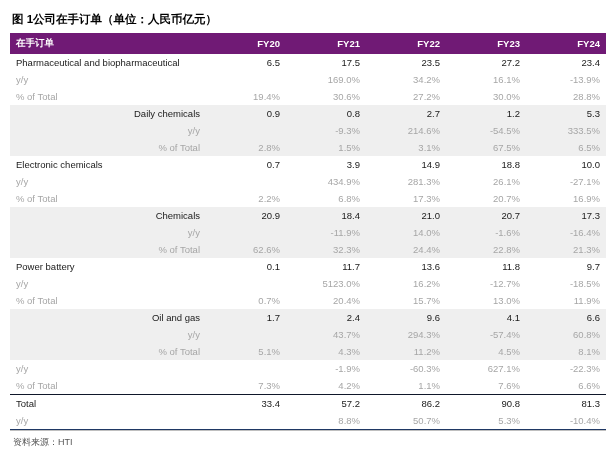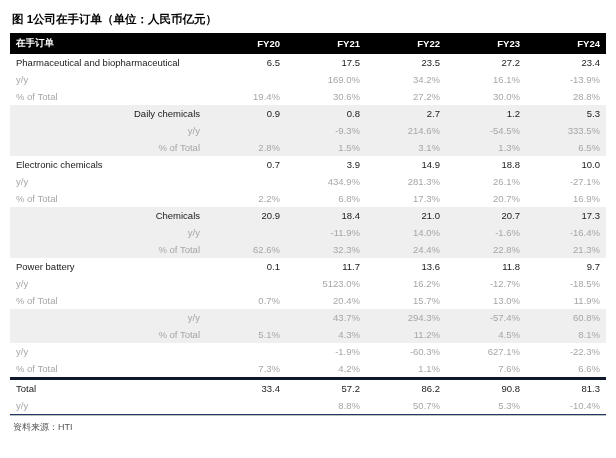--- a/index.html
+++ b/index.html
@@ -30,21 +30,21 @@
   }
   table.exhibit {
     width: 596px;
     border-collapse: collapse;
     table-layout: fixed;
     font-size: 9.5px;
   }
   table.exhibit col.label { width: 196px; }
   table.exhibit col.num { width: 80px; }
   thead th {
-    background: #000000;
+    background: #701a75;
     color: #ffffff;
     font-weight: bold;
     font-size: 9.5px;
     padding: 4px 6px 4px 6px;
     text-align: right;
     white-space: nowrap;
   }
   thead th.first {
     text-align: left;
   }
@@ -63,21 +63,21 @@
     background: #EFEFEF;
     text-align: right;
   }
   tr.muted td {
     color: #A6A6A6;
   }
   tr.head-row td {
     color: #1a1a1a;
   }
   tr.total-sep td {
-    border-top: 3px solid #0f172a;
+    border-top: 1px solid #0f172a;
   }
   tr.last-line td {
     border-bottom: 1px solid #1F3864;
   }
   .source {
     font-size: 9px;
     color: #555555;
     padding: 5px 0 0 3px;
   }
   .src-line {
@@ -152,21 +152,21 @@
           <td>-9.3%</td>
           <td>214.6%</td>
           <td>-54.5%</td>
           <td>333.5%</td>
         </tr>
         <tr class="muted shade">
           <td class="first">% of Total</td>
           <td>2.8%</td>
           <td>1.5%</td>
           <td>3.1%</td>
-          <td>1.3%</td>
+          <td>67.5%</td>
           <td>6.5%</td>
         </tr>
         <tr class="head-row">
           <td class="first">Electronic chemicals</td>
           <td>0.7</td>
           <td>3.9</td>
           <td>14.9</td>
           <td>18.8</td>
           <td>10.0</td>
         </tr>
@@ -227,20 +227,28 @@
           <td>-18.5%</td>
         </tr>
         <tr class="muted">
           <td class="first">% of Total</td>
           <td>0.7%</td>
           <td>20.4%</td>
           <td>15.7%</td>
           <td>13.0%</td>
           <td>11.9%</td>
         </tr>
+        <tr class="head-row shade">
+          <td class="first">Oil and gas</td>
+          <td>1.7</td>
+          <td>2.4</td>
+          <td>9.6</td>
+          <td>4.1</td>
+          <td>6.6</td>
+        </tr>
         <tr class="muted shade">
           <td class="first">y/y</td>
           <td></td>
           <td>43.7%</td>
           <td>294.3%</td>
           <td>-57.4%</td>
           <td>60.8%</td>
         </tr>
         <tr class="muted shade">
           <td class="first">% of Total</td>

